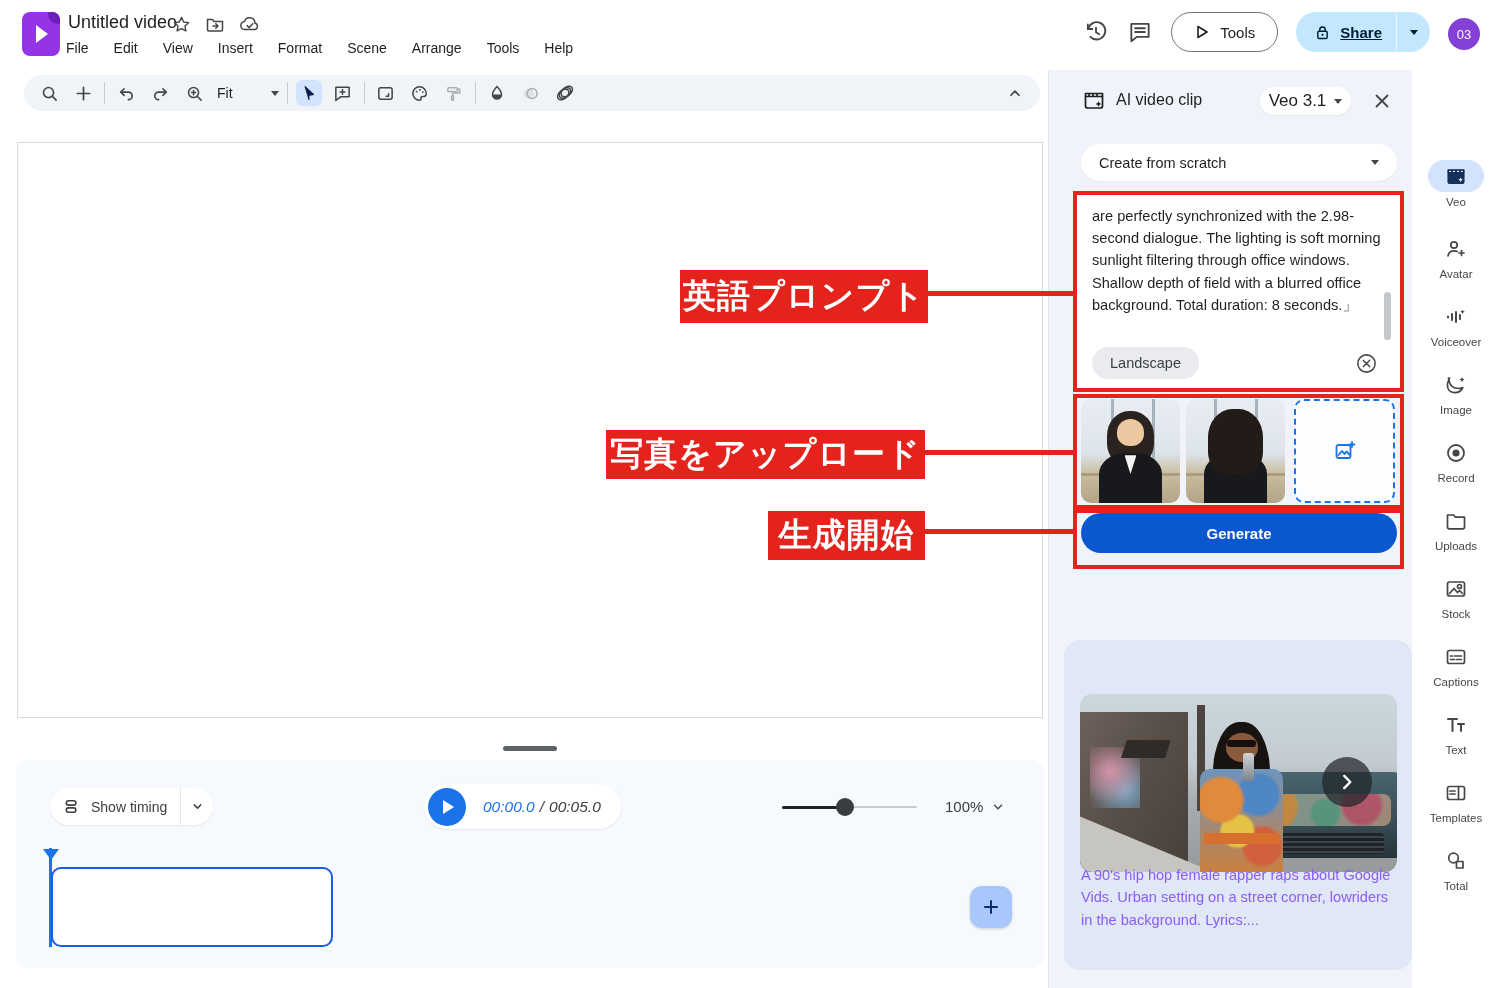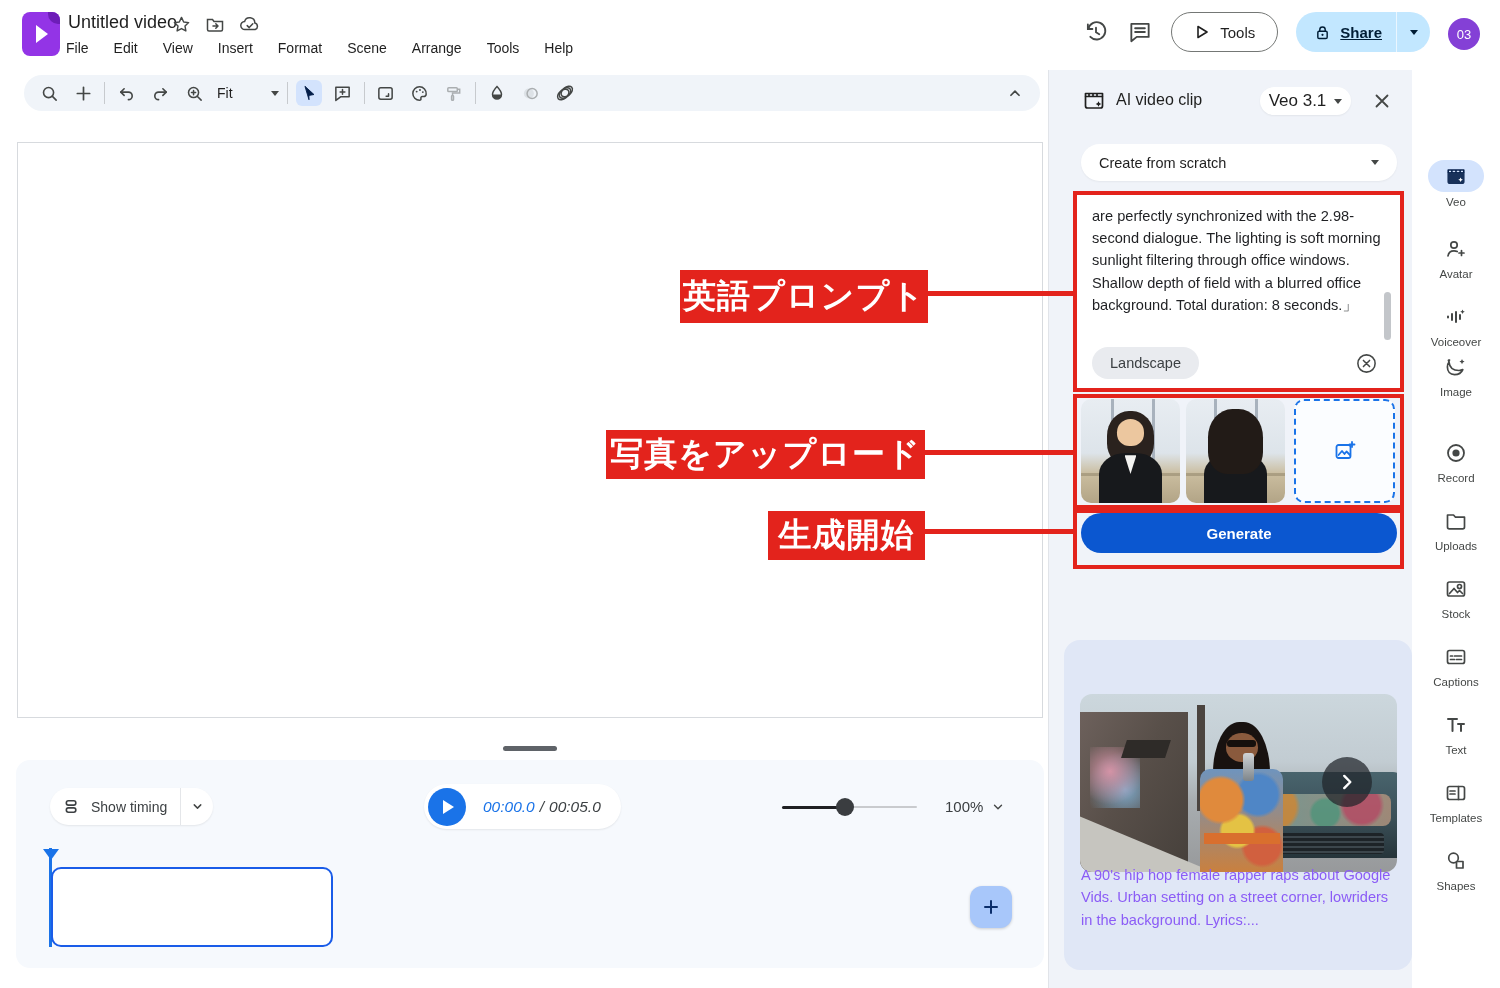--- a/index.html
+++ b/index.html
@@ -458,21 +458,21 @@
   </div>
   <div class="rail-item" style="top:302px">
     <span class="icon-wrap">
         <svg width="24" height="24" viewBox="0 0 24 24" stroke="currentColor" stroke-width="2" stroke-linecap="round" fill="none">
           <path d="M4 11.5v1M8 9v6M12 7v10M16 10v4"></path>
           <path d="M18.5 4.5l.7 1.6 1.6.7-1.6.7-.7 1.6-.7-1.6-1.6-.7 1.6-.7z" fill="currentColor" stroke="none"></path>
         </svg>
       </span>
     <span class="rlabel">Voiceover</span>
   </div>
-  <div class="rail-item" style="top:352px">
+  <div class="rail-item" style="top:370px">
     <span class="icon-wrap">
         <svg width="24" height="24" viewBox="0 0 24 24" fill="none" stroke="currentColor" stroke-width="1.7" stroke-linejoin="round">
           <path d="M5 7c.5 5.5 4.5 8.5 10 8.5 1.5 0 2.8-.3 3.8-.9-1.2 3-4.6 5-8.3 5C6 19.6 3.4 16.4 3.4 12c0-2 .6-3.7 1.6-5z"></path>
           <path d="M5 7l-.6-1.8h1.8"></path>
           <path d="M18 4l.8 1.8 1.8.8-1.8.8-.8 1.8-.8-1.8-1.8-.8 1.8-.8z" fill="currentColor" stroke="none"></path>
         </svg>
       </span>
     <span class="rlabel">Image</span>
   </div>
   <div class="rail-item" style="top:438px">
@@ -528,21 +528,21 @@
       </span>
     <span class="rlabel">Templates</span>
   </div>
   <div class="rail-item" style="top:846px">
     <span class="icon-wrap">
         <svg width="24" height="24" viewBox="0 0 24 24" fill="none" stroke="currentColor" stroke-width="1.7">
           <circle cx="9.5" cy="9" r="4.8"></circle>
           <path d="M12.5 12.5h6.5V19h-6.5z" stroke-linejoin="round"></path>
         </svg>
       </span>
-    <span class="rlabel">Shapes</span>
+    <span class="rlabel">Total</span>
   </div>
 
   <div class="abs red-box rb1"></div>
   <div class="abs red-box rb2"></div>
   <div class="abs red-box rb3"></div>
   <div class="abs red-line rl1"></div>
   <div class="abs red-line rl2"></div>
   <div class="abs red-line rl3"></div>
   <div class="abs red-label lab1">英語プロンプト</div>
   <div class="abs red-label lab2">写真をアップロード</div>

